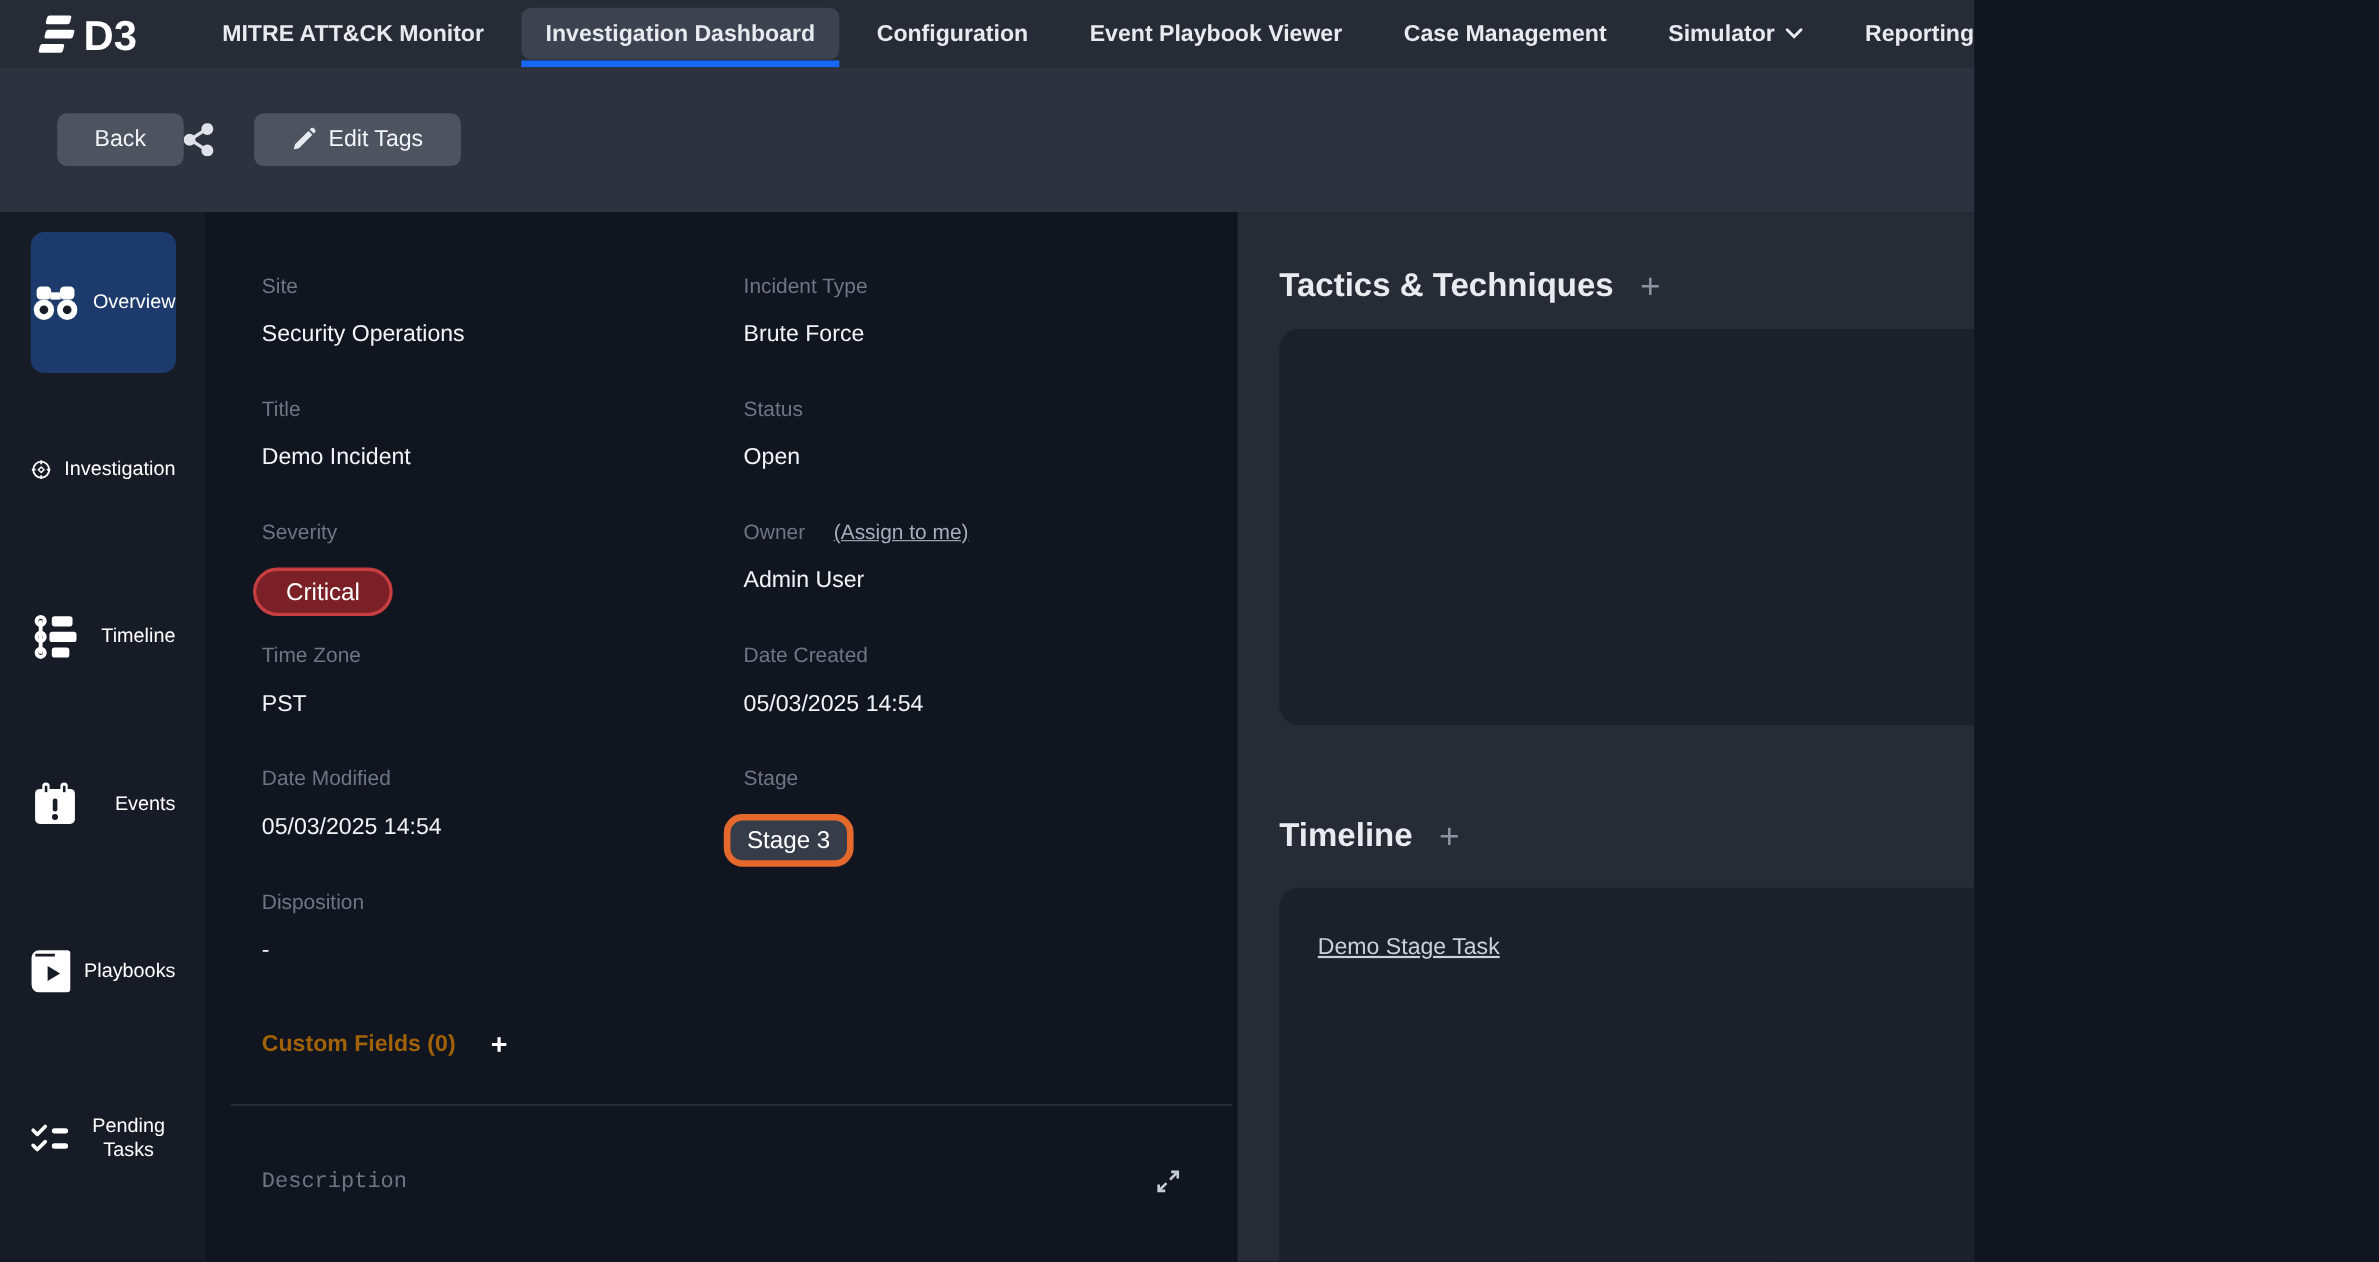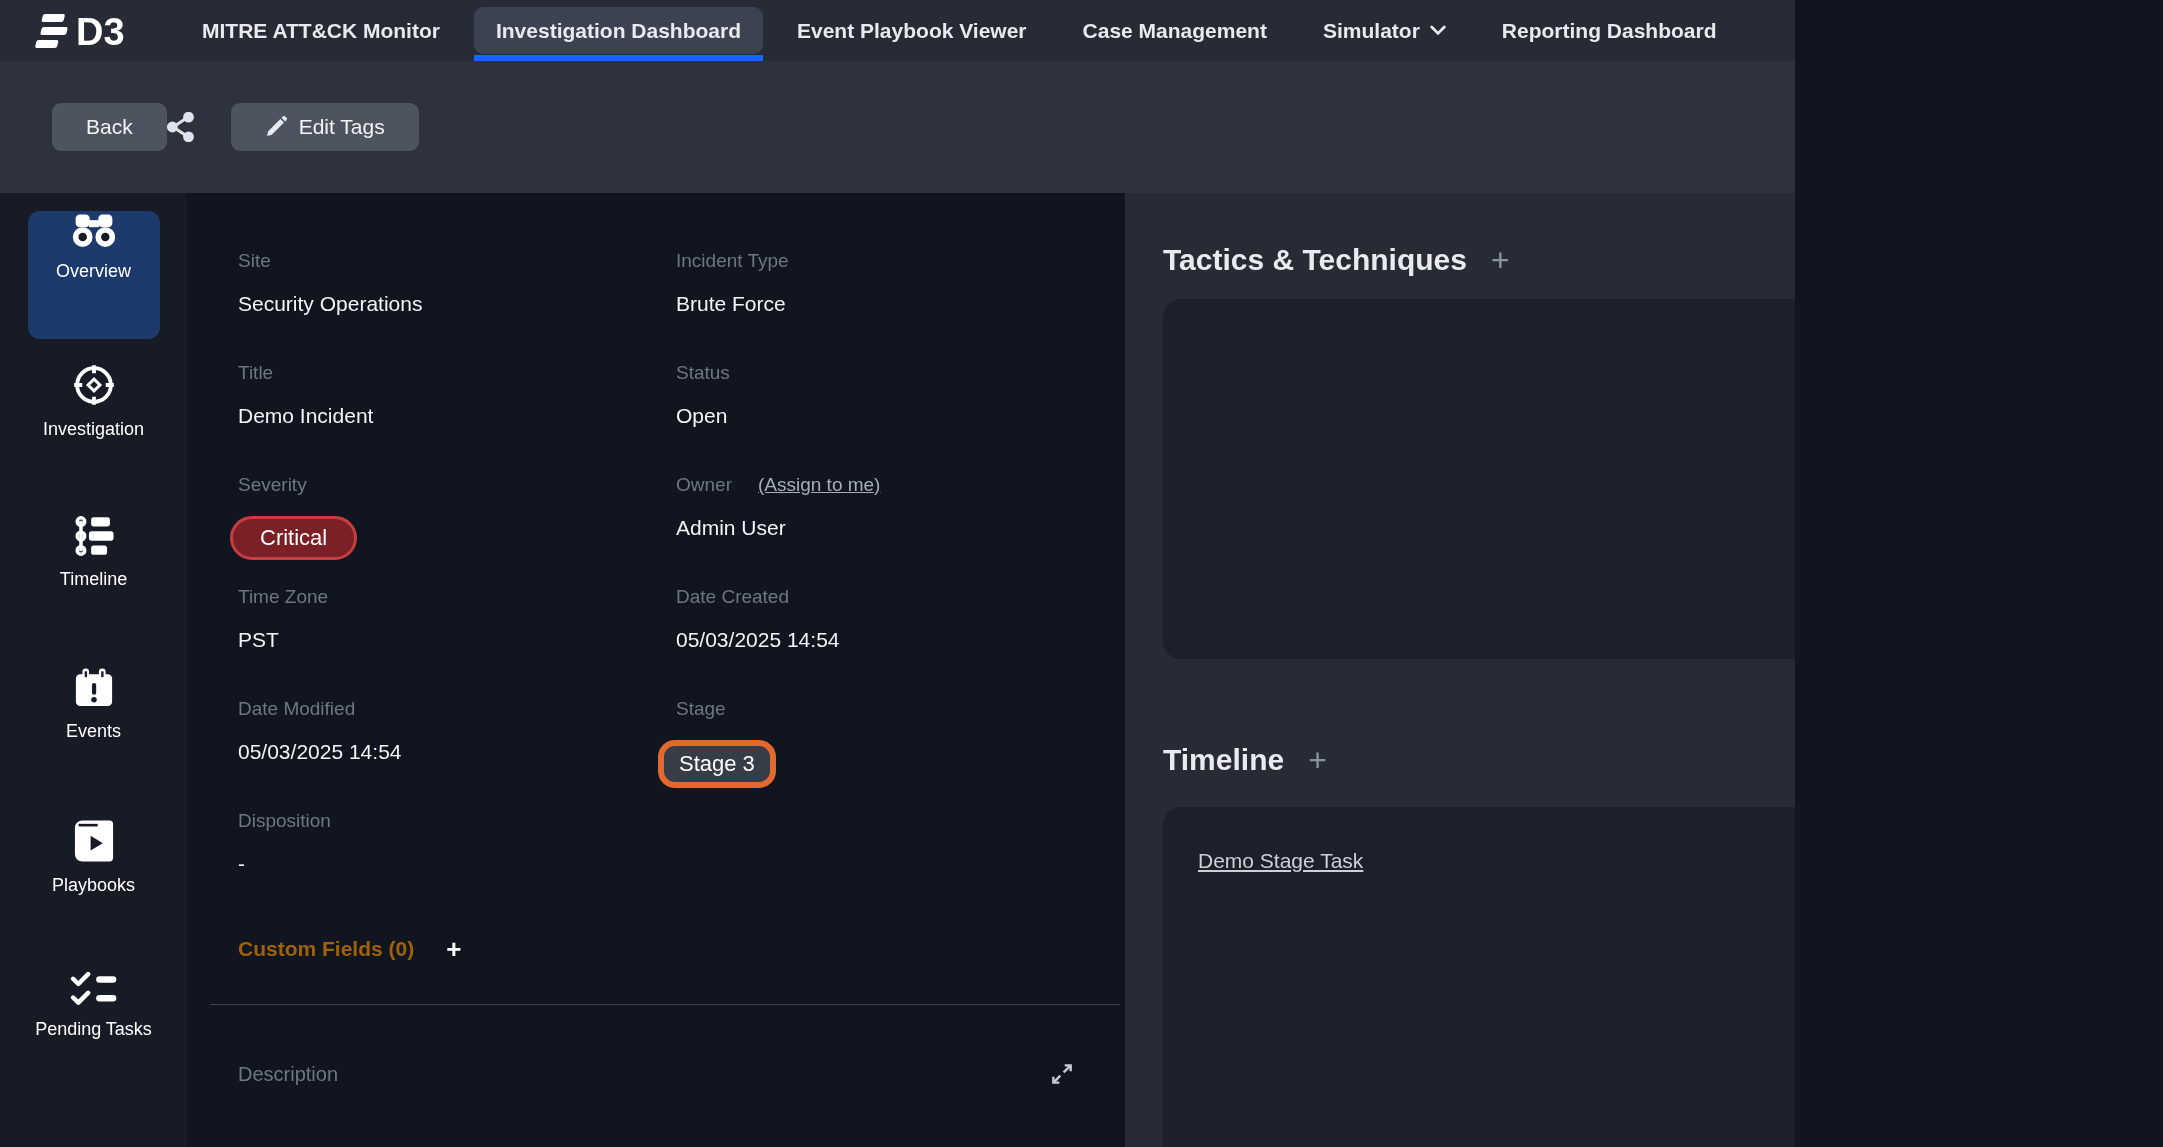--- a/index.html
+++ b/index.html
@@ -28,40 +28,40 @@
   .incident-title { font-size:26px; font-weight:700; color:#ffffff; margin-left:76px; margin-right:40px; }
   .share-btn { background:none; border:none; cursor:pointer; margin-right:36px; display:flex; align-items:center; }
 
   
   .content { flex:1; display:flex; min-height:0; }
 
   
   .sidebar { width:187px; background:#171b26; flex:none; display:flex; flex-direction:column;
              align-items:center; padding-top:18px; }
   .side-item { width:132px; min-height:128px; margin-bottom:24px; border-radius:12px;
-               display:flex; flex-direction:column; align-items:center; justify-content:flex-start;
+               display:flex; flex-direction:row; align-items:center; justify-content:space-between;
                gap:12px; color:#ffffff; font-size:18px; text-align:center; cursor:pointer; line-height:1.2; }
   .side-item.active { background:#1c3a6b; }
 
   
   .main-panel { width:938px; flex:none; background:#10151f; padding:57px 50px 0 51px; }
   .field-grid { display:grid; grid-template-columns:438px 1fr; }
   .field { height:112px; }
   .field-label { font-size:19px; color:#6f7683; margin-bottom:20px; display:flex; align-items:baseline; gap:26px; }
   .field-value { font-size:21px; color:#f2f4f7; }
   .assign-link { color:#a7aeba; text-decoration:underline; cursor:pointer; font-size:19px; }
   .badge-critical { display:inline-block; margin-left:-8px; background:#7b2026; border:3px solid #c73e41;
                     border-radius:999px; padding:6px 27px; font-size:22px; color:#ffffff; }
   .stage-ring { display:inline-block; margin-left:-18px; border:6px solid #e5692d; border-radius:17px;
                 background:#363c48; padding:5px 15px; font-size:22px; color:#ffffff; }
   .custom-fields-row { margin-top:14px; display:flex; align-items:center; gap:32px; }
   .custom-fields-label { font-size:21px; font-weight:700; color:#a16207; }
   .custom-add { font-size:26px; font-weight:700; color:#ffffff; cursor:pointer; line-height:1; }
   .panel-divider { border:none; border-top:1px solid #3a3f4a; margin:42px -45px 0 -28px; }
-  .description-row { margin-top:56px; display:flex; align-items:center; justify-content:space-between; }
+  .description-row { margin-top:56px; display:flex; align-items:center; justify-content:space-between;font-family:Liberation Mono, monospace; }
   .description-label { font-size:20px; color:#6f7683; }
   .expand-btn { background:none; border:none; cursor:pointer; display:flex; }
 
   
   .right-region { flex:1; background:#272b36; padding:50px 0 0 38px; overflow:hidden; }
   .section-head { display:flex; align-items:center; gap:24px; }
   .section-title { font-size:30px; font-weight:700; color:#e9ebf0; }
   .section-add { font-size:32px; font-weight:400; color:#8b93a2; cursor:pointer; line-height:1; }
   .card { background:#1b202b; border-radius:18px; margin-right:-24px; }
   .card-tactics { margin-top:22px; height:360px; }
@@ -86,20 +86,23 @@
       </svg>
     </div>
     <div class="nav-items" style="display:flex;align-items:stretch;">
         <div class="nav-item">
           <span>MITRE ATT&amp;CK Monitor</span>
         </div>
         <div class="nav-item active">
           <div class="pill-bg"></div>
           <span>Investigation Dashboard</span>
           <div class="nav-underline"></div>
+        </div>
+        <div class="nav-item">
+          <span>Configuration</span>
         </div>
         <div class="nav-item">
           <span>Event Playbook Viewer</span>
         </div>
         <div class="nav-item">
           <span>Case Management</span>
         </div>
         <div class="nav-item">
           <span>Simulator</span>
           <svg width="16" height="11" viewBox="0 0 14 9">

